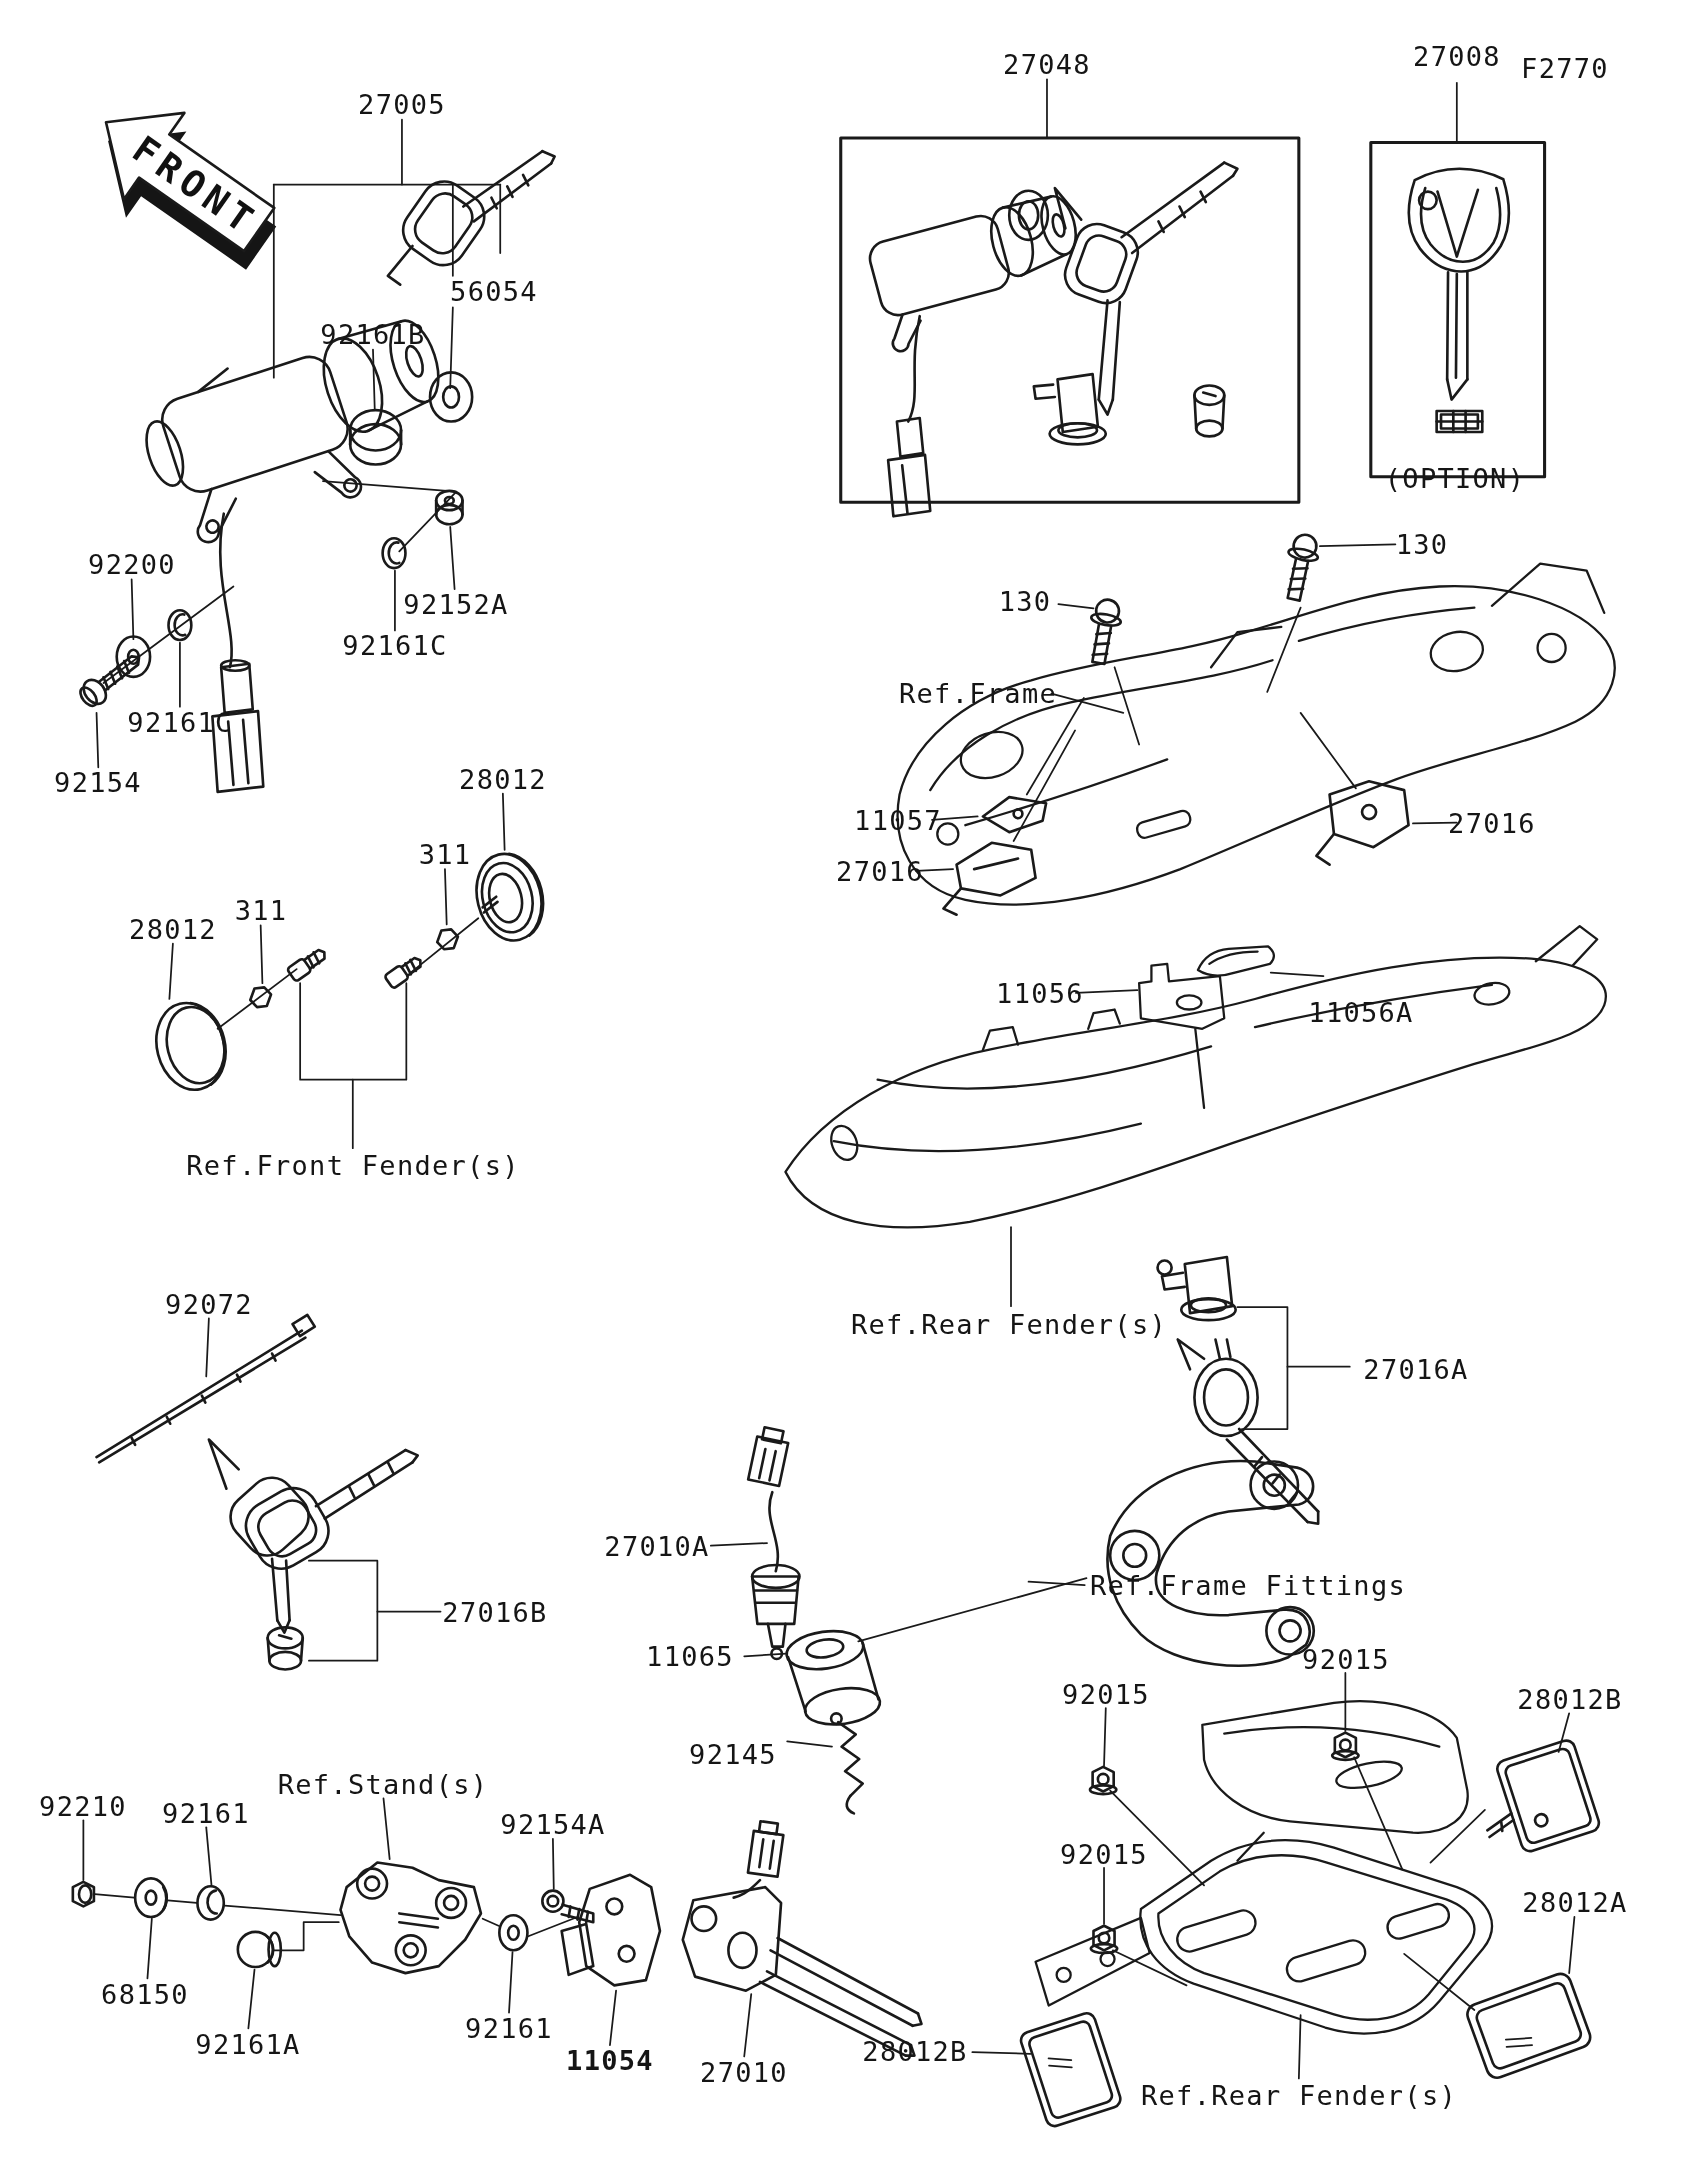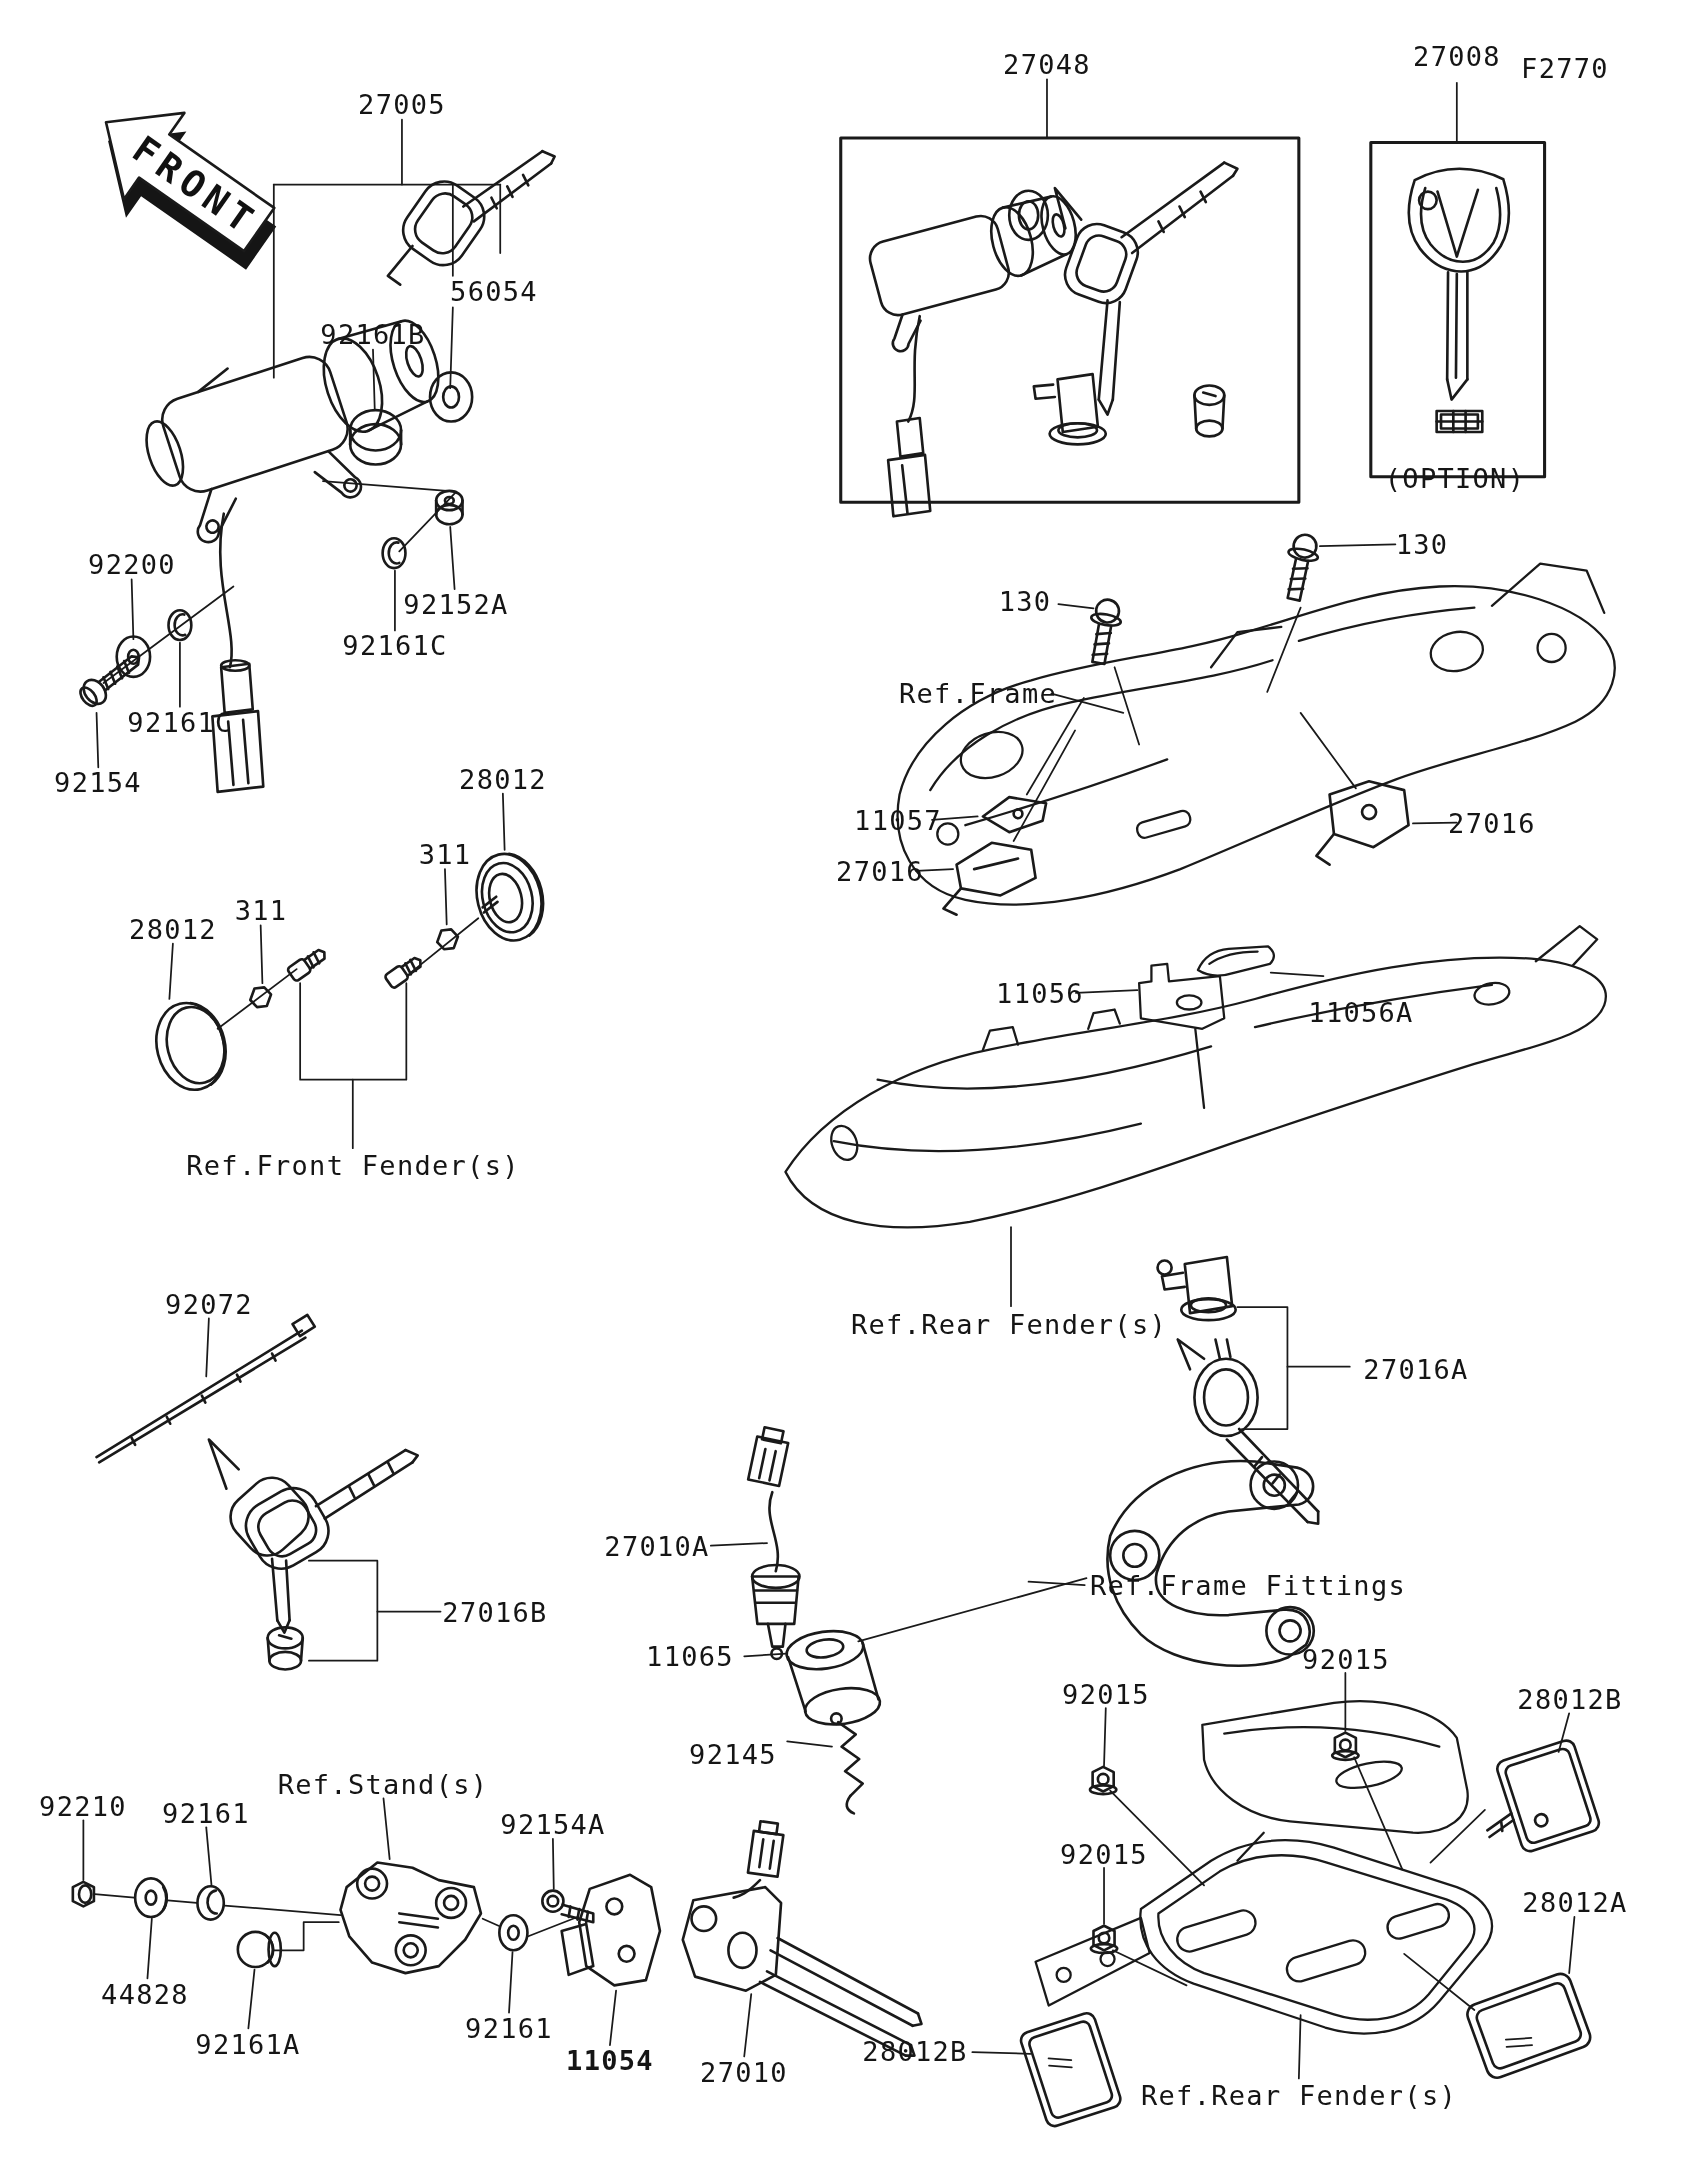--- a/index.html
+++ b/index.html
@@ -569,21 +569,21 @@
       <div class="part-label" style="left: 733px; top: 1742px; margin-top: 12px;">92145</div>
       <div class="part-label" style="left: 1346px; top: 1659px;">92015</div>
       <div class="part-label" style="left: 1106px; top: 1694px;">92015</div>
       <div class="part-label" style="left: 1570px; top: 1699px;">28012B</div>
       <div class="part-label" style="left: 1104px; top: 1854px;">92015</div>
       <div class="part-label" style="left: 1575px; top: 1902px;">28012A</div>
       <div class="part-label" style="left: 83px; top: 1806px;">92210</div>
       <div class="part-label" style="left: 206px; top: 1813px;">92161</div>
       <div class="part-label" style="left: 383px; top: 1784px;">Ref.Stand(s)</div>
       <div class="part-label" style="left: 553px; top: 1824px;">92154A</div>
-      <div class="part-label" style="left: 145px; top: 1994px;">44828</div>
+      <div class="part-label" style="left: 145px; top: 1994px;">68150</div>
       <div class="part-label" style="left: 248px; top: 2044px;">92161A</div>
       <div class="part-label" style="left: 509px; top: 2028px;">92161</div>
       <div class="part-label" style="left: 610px; top: 2060px; font-weight: bold;">11054</div>
       <div class="part-label" style="left: 744px; top: 2072px;">27010</div>
       <div class="part-label" style="left: 915px; top: 2051px;">28012B</div>
       <div class="part-label" style="left: 1299px; top: 2095px;">Ref.Rear Fender(s)</div>
     </div>
 
 </div>
 

